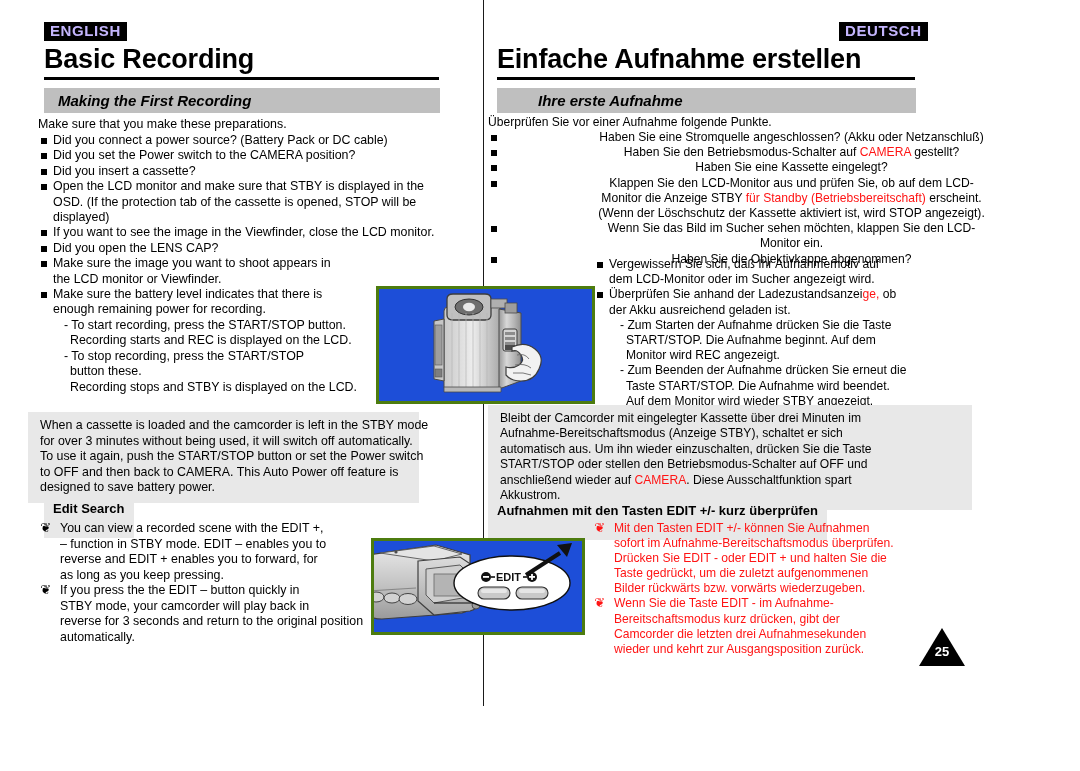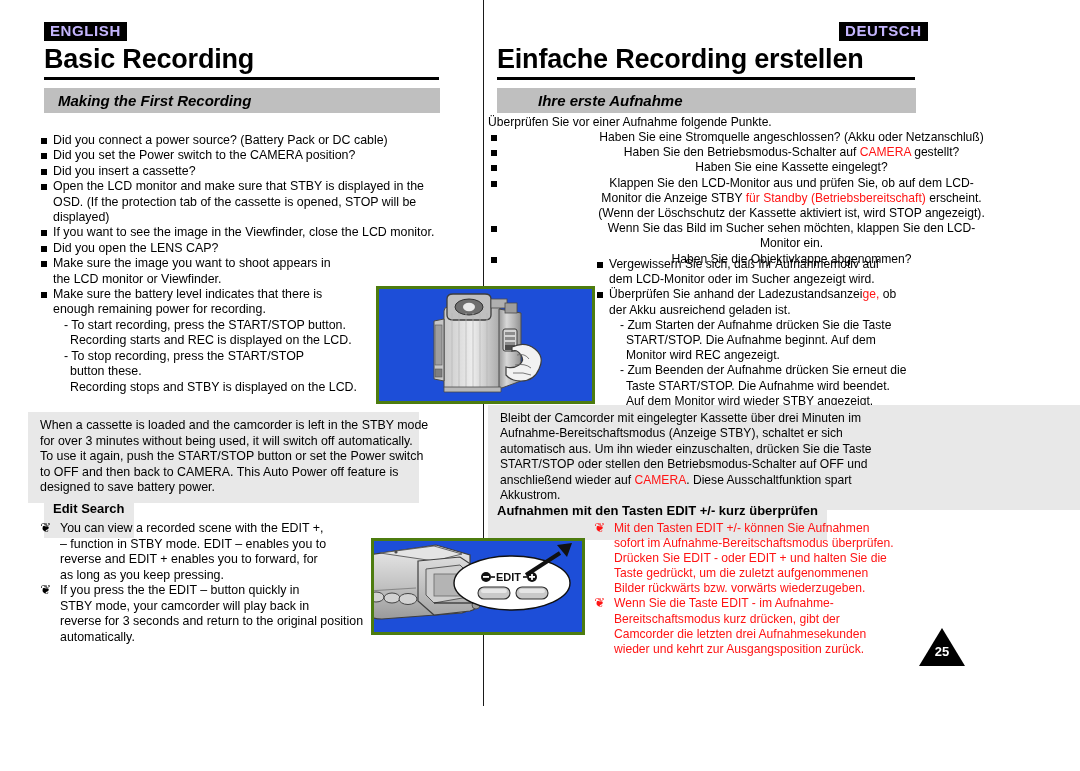--- a/index.html
+++ b/index.html
@@ -98,21 +98,21 @@
   
   .note{
     position:absolute;
     background:#e8e8e8;
     font-size:12.4px;line-height:15.6px;
     padding:6px 10px 7px 12px;
     box-sizing:border-box;
     white-space:pre;
   }
   .note-en{left:28px;top:412px;width:391px;}
-  .note-de{left:488px;top:405px;width:592px;font-size:12.1px;line-height:15.4px;}
+  .note-de{left:488px;top:405px;width:484px;font-size:12.1px;line-height:15.4px;}
 
   
   .sublabel{
     position:absolute;
     background:#e8e8e8;
     font-weight:bold;font-size:13px;
     line-height:18px;
     padding:2px 9px 20px 9px;
     box-sizing:border-box;
     white-space:nowrap;
@@ -170,20 +170,21 @@
 
 <div class="page">
 
   <div class="divider"></div>
 
   <div class="lang-tag lang-en">ENGLISH</div>
   <div class="ptitle ptitle-en">Basic Recording</div>
   <div class="title-rule rule-en"></div>
   <div class="sec-head sec-en">Making the First Recording</div>
 
+  <div class="txt lead-en">Make sure that you make these preparations.</div>
   <div class="blist list-en" id="list-en">
       <div class="row b">Did you connect a power source? (Battery Pack or DC cable)</div>
       <div class="row b">Did you set the Power switch to the CAMERA position?</div>
       <div class="row b">Did you insert a cassette?</div>
       <div class="row b">Open the LCD monitor and make sure that STBY is displayed in the</div>
       <div class="row cont">OSD. (If the protection tab of the cassette is opened, STOP will be</div>
       <div class="row cont">displayed)</div>
       <div class="row b">If you want to see the image in the Viewfinder, close the LCD monitor.</div>
       <div class="row b">Did you open the LENS CAP?</div>
       <div class="row b">Make sure the image you want to shoot appears in</div>
@@ -209,21 +210,21 @@
       <div class="row cont">– function in STBY mode. EDIT – enables you to</div>
       <div class="row cont">reverse and EDIT + enables you to forward, for</div>
       <div class="row cont">as long as you keep pressing.</div>
       <div class="row d">If you press the the EDIT – button quickly in</div>
       <div class="row cont">STBY mode, your camcorder will play back in</div>
       <div class="row cont">reverse for 3 seconds and return to the original position</div>
       <div class="row cont">automatically.</div>
     </div>
 
   <div class="lang-tag lang-de">DEUTSCH</div>
-  <div class="ptitle ptitle-de">Einfache Recording erstellen</div>
+  <div class="ptitle ptitle-de">Einfache Aufnahme erstellen</div>
   <div class="title-rule rule-de"></div>
   <div class="sec-head sec-de">Ihre erste Aufnahme</div>
 
   <div class="txt de lead-de">Überprüfen Sie vor einer Aufnahme folgende Punkte.</div>
   <div class="blist de list-de" id="list-de">
       <div class="row b"><span>Haben Sie eine Stromquelle angeschlossen? (Akku oder Netzanschluß)</span></div>
       <div class="row b"><span>Haben Sie den Betriebsmodus-Schalter auf </span><span style="color: rgb(255, 20, 20);">CAMERA</span><span> gestellt?</span></div>
       <div class="row b"><span>Haben Sie eine Kassette eingelegt?</span></div>
       <div class="row b"><span>Klappen Sie den LCD-Monitor aus und prüfen Sie, ob auf dem LCD-</span></div>
       <div class="row cont"><span>Monitor die Anzeige STBY </span><span style="color: rgb(255, 20, 20);">für Standby (Betriebsbereitschaft)</span><span> erscheint.</span></div>

